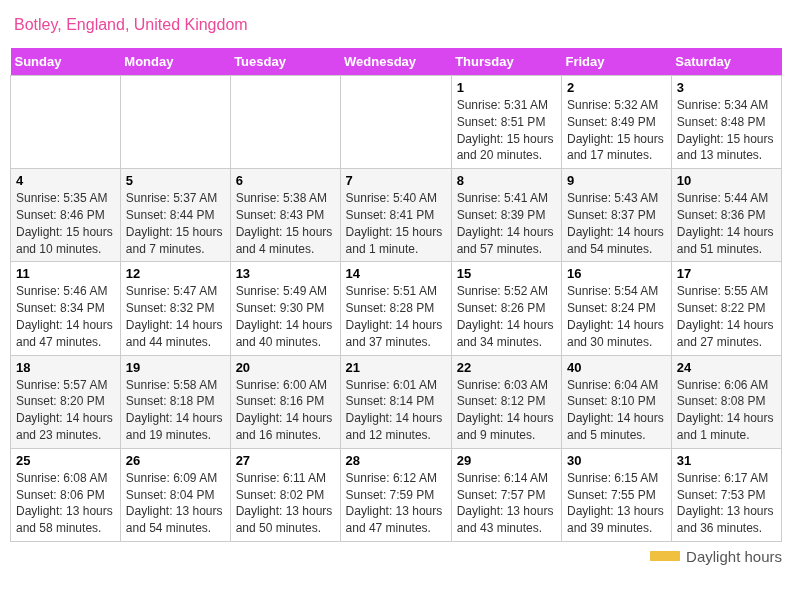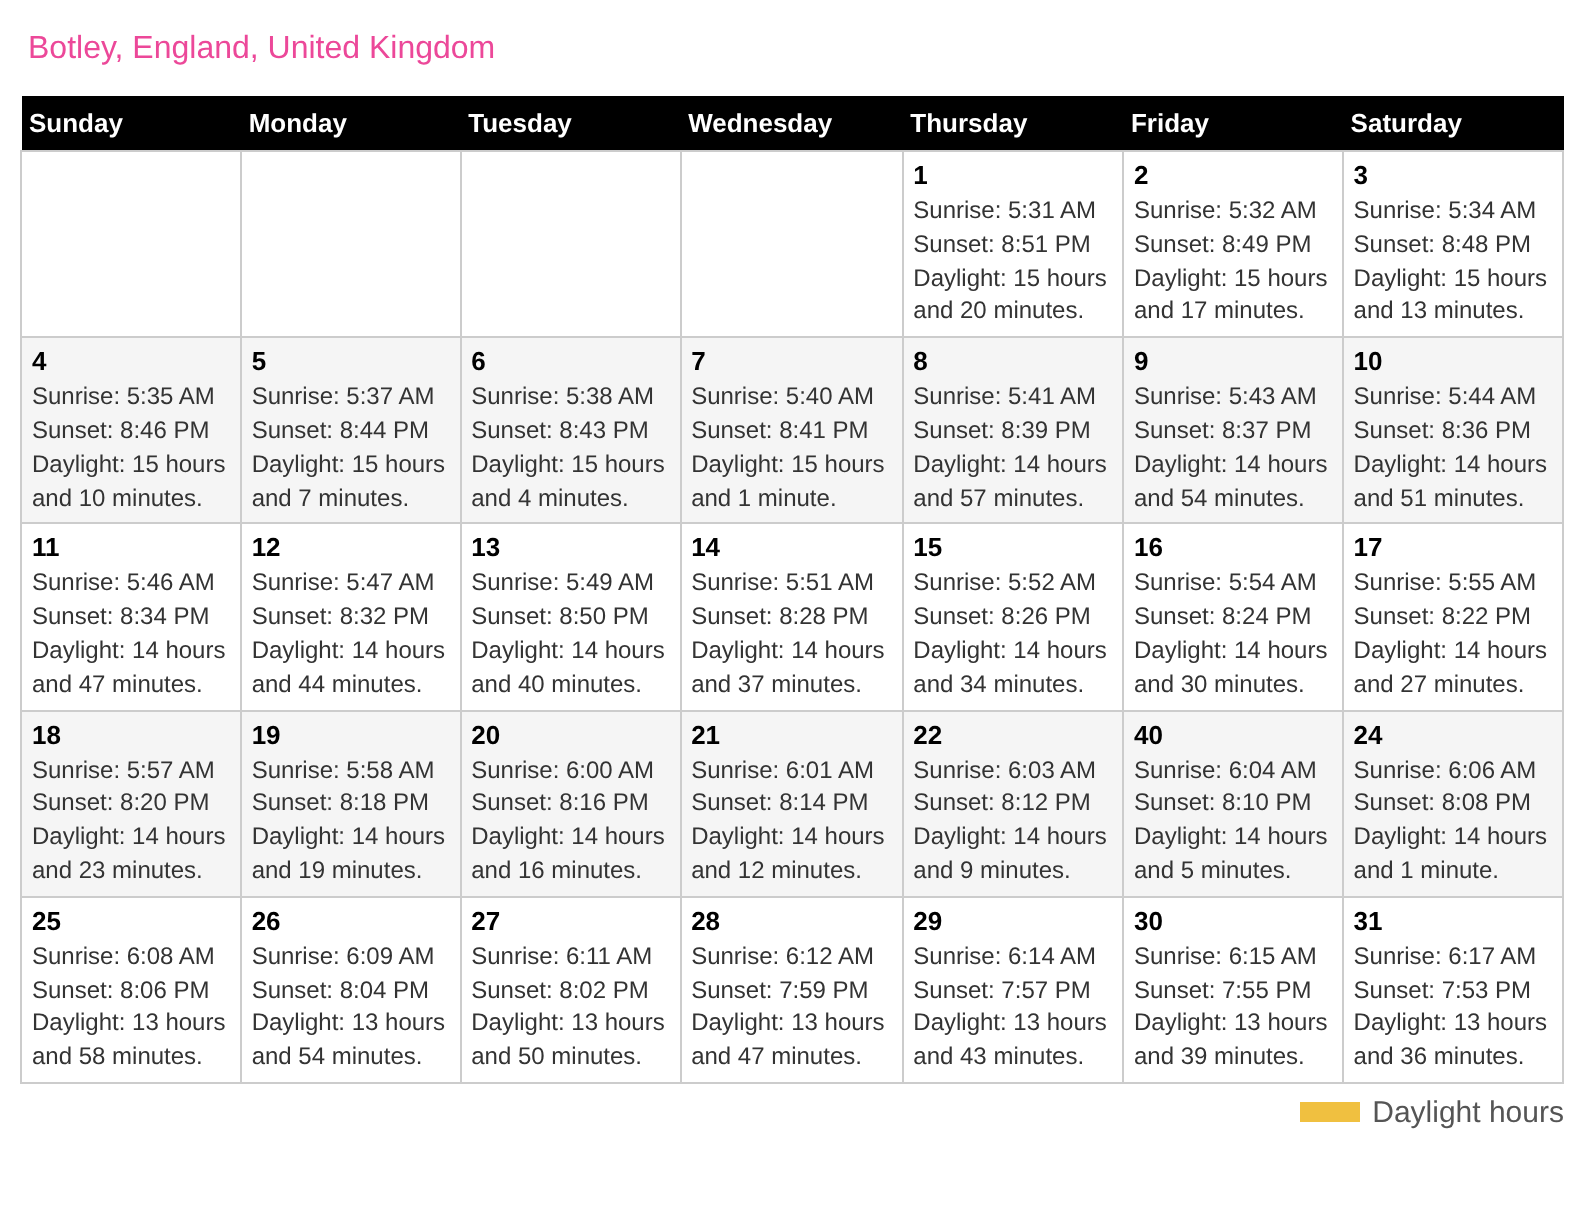--- a/index.html
+++ b/index.html
@@ -43,21 +43,21 @@
     .calendar-subtitle {
       font-size: 16px;
       color: #ec4899;
     }
     .calendar-table {
       width: 100%;
       border-collapse: collapse;
       font-size: 11px;
     }
     .calendar-table thead tr th {
-      background-color: #000000;
+      background-color: #d946ef;
       color: #fff;
       padding: 6px 4px;
       text-align: left;
       font-size: 13px;
       font-weight: bold;
     }
     .calendar-table tbody tr td {
       border: 1px solid #ccc;
       vertical-align: top;
       padding: 4px 5px;
@@ -211,21 +211,21 @@
         <td>
           <div class="day-number">12</div>
           <div class="day-info" style="white-space: pre-line;">Sunrise: 5:47 AM
 Sunset: 8:32 PM
 Daylight: 14 hours
 and 44 minutes.</div>
         </td>
         <td>
           <div class="day-number">13</div>
           <div class="day-info" style="white-space: pre-line;">Sunrise: 5:49 AM
-Sunset: 8:50 PM
+Sunset: 9:30 PM
 Daylight: 14 hours
 and 40 minutes.</div>
         </td>
         <td>
           <div class="day-number">14</div>
           <div class="day-info" style="white-space: pre-line;">Sunrise: 5:51 AM
 Sunset: 8:28 PM
 Daylight: 14 hours
 and 37 minutes.</div>
         </td>

